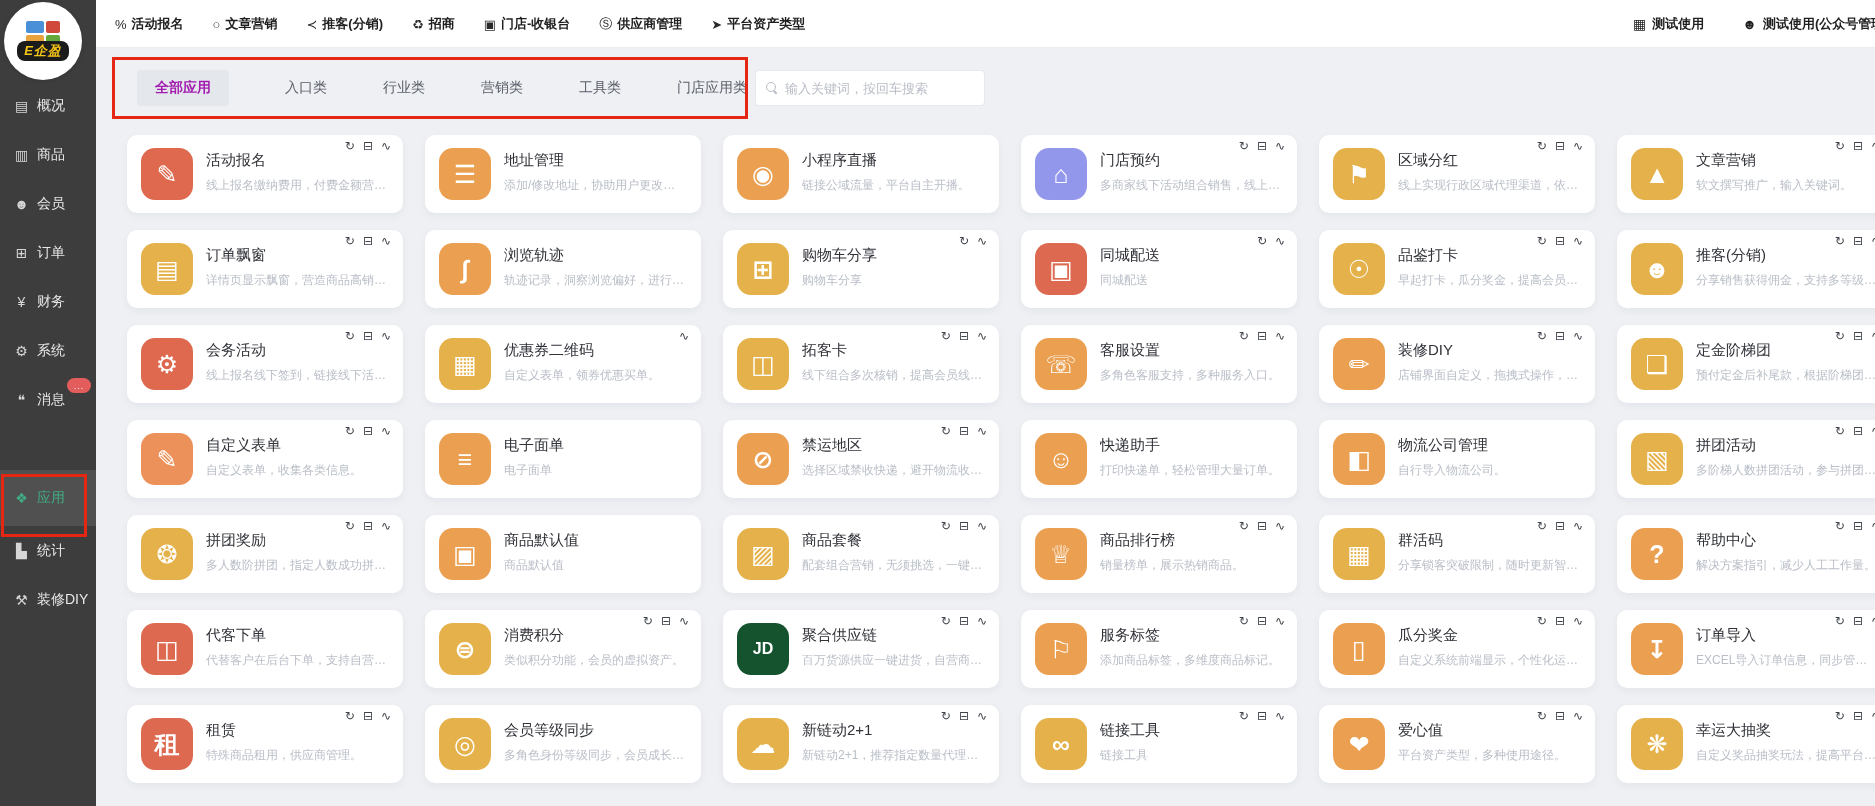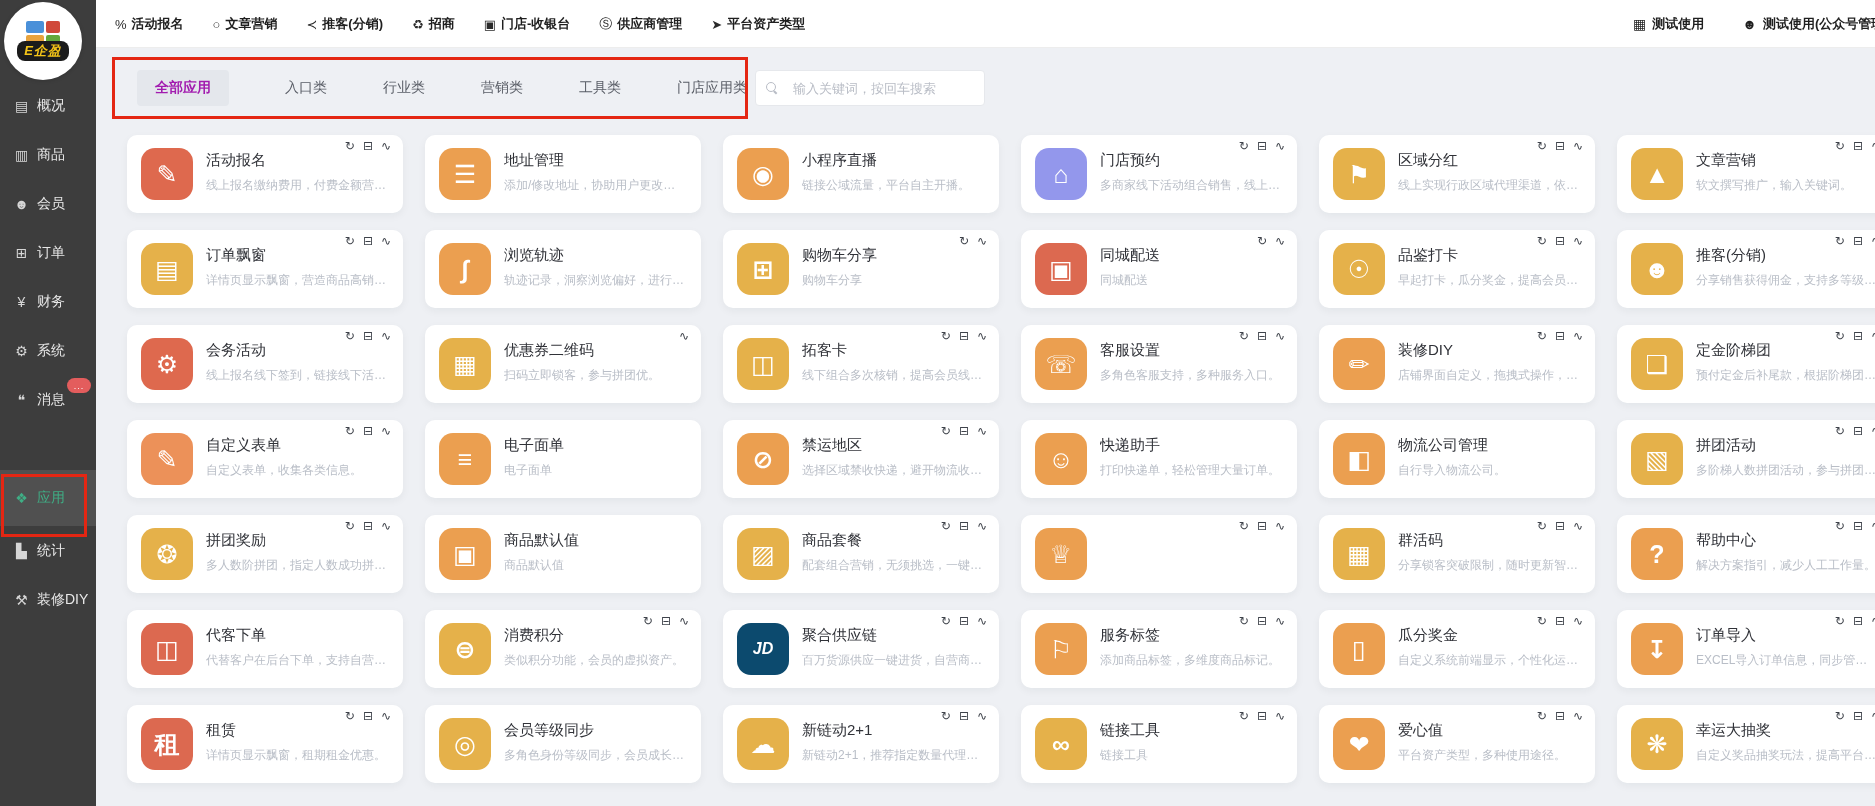--- a/index.html
+++ b/index.html
@@ -38,21 +38,21 @@
   .tr-item { display:flex; align-items:center; gap:6px; font-size:13px; font-weight:600; color:#1f1f1f; cursor:pointer; white-space:nowrap; }
   .tr-item .t-ico { font-size:14px; }
 
   
   .content { position:absolute; left:96px; top:48px; right:0; bottom:0; }
   .filter-row { position:absolute; left:0; top:0; width:100%; height:72px; }
   .tabs { position:absolute; left:41px; top:22px; display:flex; align-items:center; gap:56px; }
   .tab { border:none; background:none; font-family:inherit; font-size:14px; color:#595d66; cursor:pointer; white-space:nowrap; padding:9px 0; }
   .tab.active { background:#e4e7ec; color:#a21caf; font-weight:bold; padding:9px 18px; border-radius:4px; }
   .search-box { position:absolute; left:659px; top:22px; width:230px; height:36px; background:#fff;
-                border:1px solid #e6e8ec; border-radius:4px; display:flex; align-items:center; padding:0 10px; gap:15px; }
+                border:1px solid #e6e8ec; border-radius:4px; display:flex; align-items:center; padding:0 10px; gap:7px; }
   .mag { position:relative; width:12px; height:12px; flex:0 0 auto; }
   .mag::before { content:""; position:absolute; left:0; top:0; width:8px; height:8px; border:1.5px solid #b9bdc6; border-radius:50%; }
   .mag::after { content:""; position:absolute; left:8px; top:8px; width:4px; height:1.5px; background:#b9bdc6; transform:rotate(45deg); transform-origin:left center; }
   .search-box input { border:none; outline:none; flex:1; font-size:13px; font-family:inherit; color:#333; background:transparent; }
   .search-box input::placeholder { color:#b9bdc6; }
 
   
   .grid { position:absolute; left:31px; top:87px; display:grid; grid-template-columns:repeat(6,276px); column-gap:22px; row-gap:17px; }
   .card { position:relative; width:276px; height:78px; background:#fff; border-radius:10px;
           box-shadow:0 3px 8px rgba(29,35,41,.05); padding:13px 14px; display:flex; gap:13px; cursor:pointer; }
@@ -378,21 +378,21 @@
       </div>
       <div class="card">
         <div class="card-actions">
           <span class="act">∿</span>
         </div>
         <div class="app-icon" style="background: rgb(229, 177, 74);">
           <span class="glyph">▦</span>
         </div>
         <div class="card-text">
           <div class="card-title">优惠券二维码</div>
-          <div class="card-desc">扫码立即锁客，参与拼团优。</div>
+          <div class="card-desc">自定义表单，领券优惠买单。</div>
         </div>
       </div>
       <div class="card">
         <div class="card-actions">
           <span class="act">↻</span>
           <span class="act">⊟</span>
           <span class="act">∿</span>
         </div>
         <div class="app-icon" style="background: rgb(229, 177, 74);">
           <span class="glyph">◫</span>
@@ -556,20 +556,24 @@
       </div>
       <div class="card">
         <div class="card-actions">
           <span class="act">↻</span>
           <span class="act">⊟</span>
           <span class="act">∿</span>
         </div>
         <div class="app-icon" style="background: rgb(235, 159, 80);">
           <span class="glyph">♕</span>
         </div>
+        <div class="card-text">
+          <div class="card-title">商品排行榜</div>
+          <div class="card-desc">销量榜单，展示热销商品。</div>
+        </div>
       </div>
       <div class="card">
         <div class="card-actions">
           <span class="act">↻</span>
           <span class="act">⊟</span>
           <span class="act">∿</span>
         </div>
         <div class="app-icon" style="background: rgb(229, 177, 74);">
           <span class="glyph">▦</span>
         </div>
@@ -615,21 +619,21 @@
           <div class="card-title">消费积分</div>
           <div class="card-desc">类似积分功能，会员的虚拟资产。</div>
         </div>
       </div>
       <div class="card">
         <div class="card-actions">
           <span class="act">↻</span>
           <span class="act">⊟</span>
           <span class="act">∿</span>
         </div>
-        <div class="app-icon" style="background: #0c4a6e; font-style: italic;">
+        <div class="app-icon" style="background: #14532d;">
           <span class="glyph" style="font-size: 16px;">JD</span>
         </div>
         <div class="card-text">
           <div class="card-title">聚合供应链</div>
           <div class="card-desc">百万货源供应一键进货，自营商品...</div>
         </div>
       </div>
       <div class="card">
         <div class="card-actions">
           <span class="act">↻</span>
@@ -676,21 +680,21 @@
         <div class="card-actions">
           <span class="act">↻</span>
           <span class="act">⊟</span>
           <span class="act">∿</span>
         </div>
         <div class="app-icon" style="background: rgb(220, 105, 80);">
           <span class="glyph">租</span>
         </div>
         <div class="card-text">
           <div class="card-title">租赁</div>
-          <div class="card-desc">详情页显示飘窗，租期租金优惠。</div>
+          <div class="card-desc">特殊商品租用，供应商管理。</div>
         </div>
       </div>
       <div class="card">
         <div class="card-actions"></div>
         <div class="app-icon" style="background: rgb(229, 177, 74);">
           <span class="glyph">◎</span>
         </div>
         <div class="card-text">
           <div class="card-title">会员等级同步</div>
           <div class="card-desc">多角色身份等级同步，会员成长体...</div>

